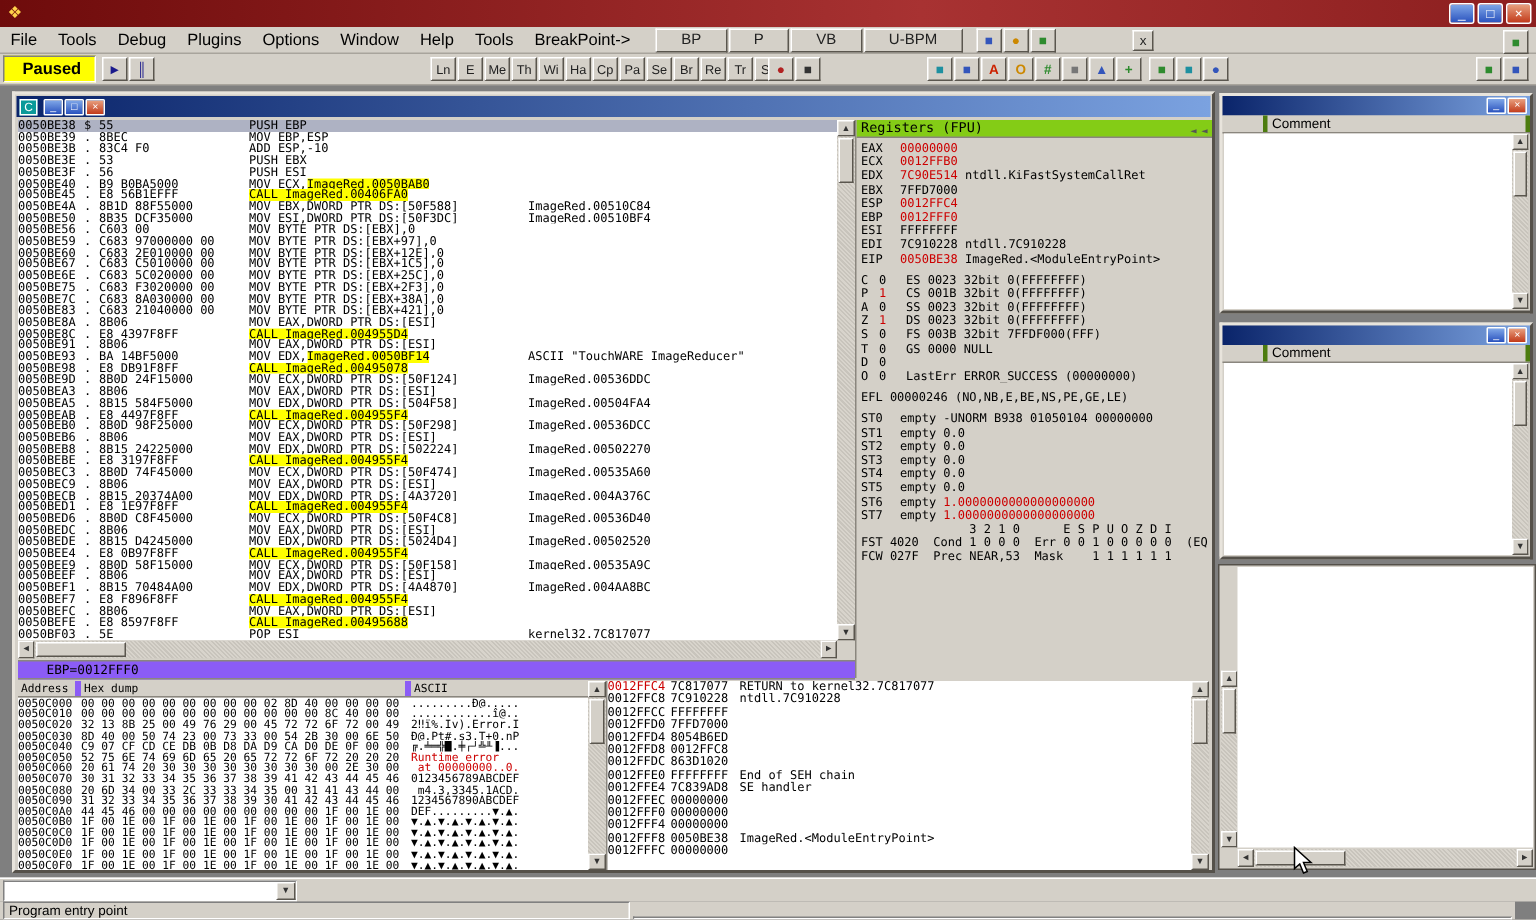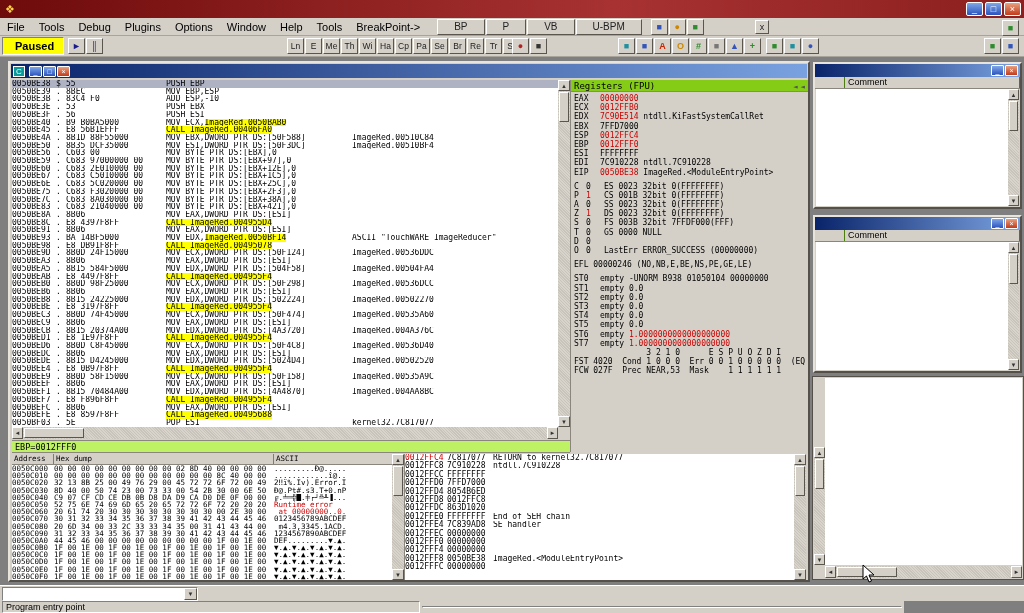--- a/index.html
+++ b/index.html
@@ -69,58 +69,58 @@
 .sb-arrow{flex:0 0 11px;height:11px;width:100%;background:#d4d0c8;border:1px solid;border-color:#fff #5a564e #5a564e #fff;font-size:6px;color:#333;display:flex;align-items:center;justify-content:center}
 .hscroll .sb-arrow{width:11px;height:100%}
 .sb-track{flex:1;position:relative;background:repeating-linear-gradient(45deg,#d8d4cc 0 1px,#c8c4bc 1px 2px)}
 .sb-thumb{position:absolute;left:1px;right:1px;top:1px;height:30px;background:#d4d0c8;border:1px solid;border-color:#fff #5a564e #5a564e #fff}
 .hscroll .sb-thumb{top:1px;bottom:1px;left:1px;width:60px;height:auto}
 .disasm-vs{position:absolute;left:548px;top:17px;width:12px;height:347px}
 .disasm-hs{position:absolute;left:2px;top:364px;width:546px;height:12px}
 .dump-vs{position:absolute;left:382px;top:391px;width:12px;height:126px}
 .stack-vs{position:absolute;left:784px;top:391px;width:12px;height:126px}
 
-.info-line{position:absolute;left:2px;top:377px;width:558px;height:13px;background:#bef264;border-top:1px solid #8a867e;border-bottom:1px solid #8a867e;font-family:"DejaVu Sans Mono",monospace;font-size:8.5px;line-height:12px;padding-left:3px;color:#000}
+.info-line{position:absolute;left:2px;top:377px;width:558px;height:13px;background:#8b5cf6;border-top:1px solid #8a867e;border-bottom:1px solid #8a867e;font-family:"DejaVu Sans Mono",monospace;font-size:8.5px;line-height:12px;padding-left:19px;color:#000}
 
 .dump{position:absolute;left:2px;top:391px;width:380px;height:126px;background:#fff;overflow:hidden}
 .dump-headers{display:flex;height:11px;background:#d4d0c8;border-bottom:1px solid #8a867e;font-family:"DejaVu Sans Mono",monospace;font-size:7.5px;line-height:10px;color:#000}
-.dh-cell{border-right:1px solid #8b5cf6;padding-left:2px;overflow:hidden}
+.dh-cell{border-right:4px solid #8b5cf6;padding-left:2px;overflow:hidden}
 .dh-addr{width:42px}
 .dh-hex{width:220px}
 .dh-ascii{flex:1;border-right:none}
 .m-row{display:flex;height:7.2px;line-height:7.3px;font-family:"DejaVu Sans Mono",monospace;font-size:7.5px;white-space:pre;color:#000}
 .m-addr{width:42px}
 .m-hex{width:220px;overflow:hidden}
 .m-ascii{flex:1;overflow:hidden}
 
 .stack{position:absolute;left:394px;top:391px;width:390px;height:126px;background:#fff;border-left:1px solid #8a867e;overflow:hidden}
 .s-row{display:flex;height:8.4px;line-height:8.5px;font-family:"DejaVu Sans Mono",monospace;font-size:8px;white-space:pre;color:#000}
 .s-addr{width:42px}
 .s-val{width:46px}
 .s-com{flex:1;overflow:hidden}
 
 .side-win{position:absolute;background:#d4d0c8;border:2px solid;border-color:#e8e4dc #55514a #55514a #e8e4dc}
 .side-a{left:813px;top:5px;width:209px;height:147px}
 .side-b{left:813px;top:158px;width:209px;height:158px}
 .side-titlebar{height:13px;background:linear-gradient(90deg,#0a246a,#7ba2e0);display:flex;align-items:center;justify-content:flex-end;padding:0 2px}
 .side-header{display:flex;height:12px;background:#d4d0c8;border-bottom:1px solid #8a867e;font-size:9px;line-height:11px}
-.sh-cell{border-right:1px solid #4d7c0f;padding-left:3px;overflow:hidden}
+.sh-cell{border-right:3px solid #4d7c0f;padding-left:3px;overflow:hidden}
 .sh-first{width:30px}
 .sh-main{flex:1}
 .side-body{position:absolute;left:1px;right:12px;bottom:1px;top:25px;background:#fff}
 .side-vs{position:absolute;right:1px;top:25px;bottom:1px;width:11px}
 .side-c{position:absolute;left:812px;top:319px;width:212px;height:204px;background:#d4d0c8;border:1px solid #55514a}
 .side-c-vs{position:absolute;left:1px;top:70px;bottom:14px;width:11px}
 .side-c-body{position:absolute;left:12px;top:1px;right:1px;bottom:14px;background:#fff}
 .side-c-hs{position:absolute;left:12px;right:1px;bottom:1px;height:12px}
 
 .cmdbar{position:absolute;left:0;top:585px;width:1024px;height:16px;background:#d4d0c8;border-top:1px solid #fff}
 .combo{position:absolute;left:2px;top:1px;width:196px;height:14px;background:#fff;border:1px solid;border-color:#808080 #fff #fff #808080;display:flex;justify-content:flex-end}
 .combo-btn{width:13px;height:12px;background:#d4d0c8;border:1px solid;border-color:#fff #5a564e #5a564e #fff;font-size:6px;color:#333;display:flex;align-items:center;justify-content:center}
-.statusbar{position:absolute;left:0;top:601px;width:904px;height:12px;background:#d4d0c8;display:flex;gap:2px;padding:0 2px;align-items:center}
+.statusbar{position:absolute;left:0;top:601px;width:1010px;height:12px;background:#d4d0c8;display:flex;gap:2px;padding:0 2px;align-items:flex-end}
 .status-panel{border:1px solid;border-color:#808080 #fff #fff #808080;font-size:9px;line-height:10px;padding-left:3px;color:#000;overflow:hidden}
 .status-main{width:418px}
 .status-rest{flex:1}
 
 .cursor{position:absolute;left:862px;top:564px;z-index:99}
 </style>
 </head>
 <body>
 
 <div class="screen">

